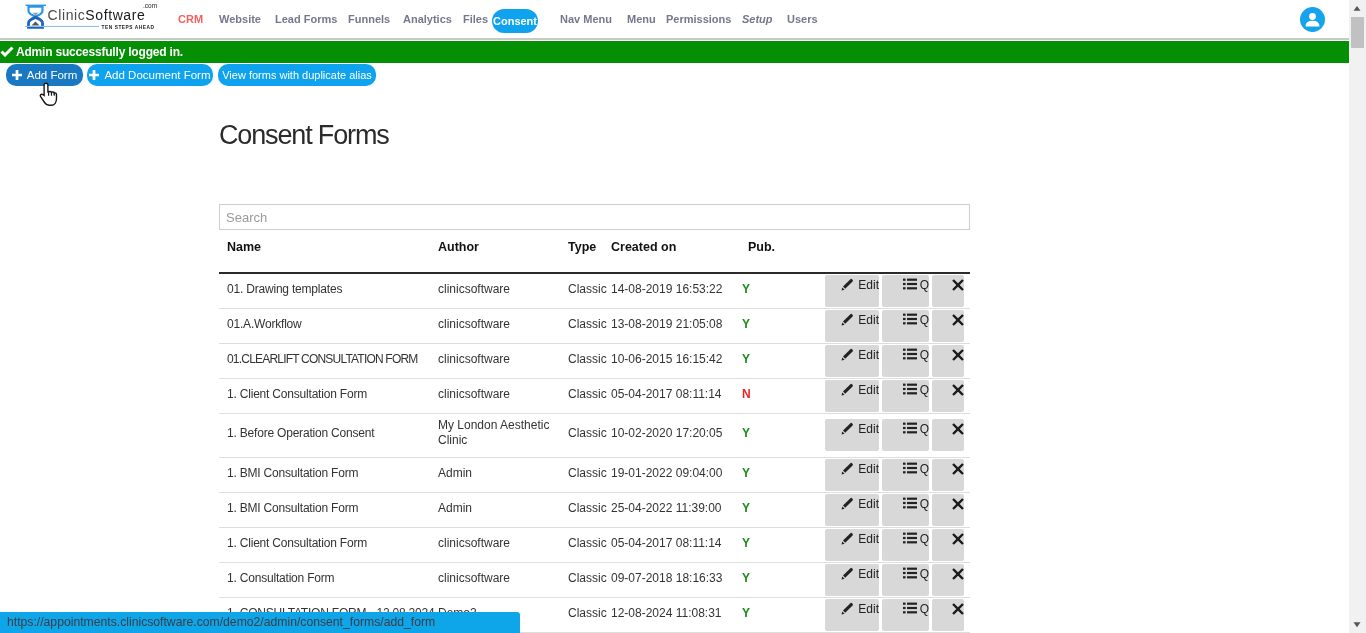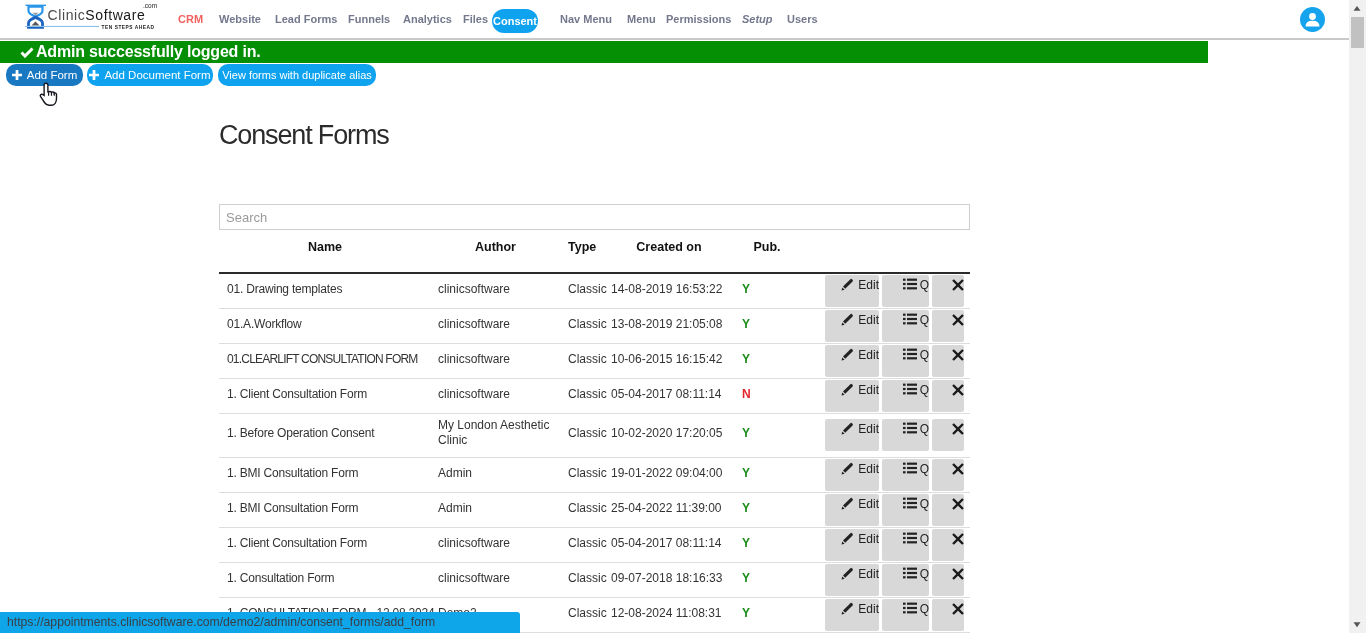--- a/index.html
+++ b/index.html
@@ -15,23 +15,23 @@
   font-size:11px; font-weight:bold; color:#74788d; letter-spacing:0; }
 .nav-crm { color:#f0625f; }
 .nav-pill { background:#0ea2ef; color:#fff; border-radius:12px;
   height:24px; line-height:24px; top:9px; width:46px; text-align:center; }
 #account { position:absolute; top:6px; right:47px; text-align:center;
   font-size:12.5px; color:#54555a; line-height:15px; }
 #avatar { position:absolute; top:7px; left:1300px; width:25px; height:25px;
   border-radius:50%; background:#16a3ee; }
 
 
-#greenbar { position:absolute; top:41px; left:0; width:1208px; height:22px;
-  background:#058f05; color:#fff; font-size:16px; font-weight:bold;
-  line-height:22px; padding-left:20px; letter-spacing:-0.2px; }
+#greenbar { position:absolute; top:41px; left:0; width:1349px; height:22px;
+  background:#058f05; color:#fff; font-size:12px; font-weight:bold;
+  line-height:22px; padding-left:0; letter-spacing:-0.2px; }
 
 
 .topbtn { position:absolute; top:64px; height:22px; border:none;
   color:#fff; font-size:11.5px; border-radius:10px;
   font-family:"Liberation Sans", sans-serif; text-align:center; line-height:22px; }
 #btn1 { left:6px;  width:77px;  background:#1878c2; }
 #btn2 { left:87px; width:126px; background:#0ea2ef; }
 #btn3 { left:218px; width:158px; background:#0ea2ef; font-size:11px; }
 
 
@@ -40,21 +40,21 @@
 
 
 #search { position:absolute; left:219px; top:204px; width:751px; height:26px;
   border:1px solid #cfcfcf; font-size:13px; padding-left:6px; color:#999;
   font-family:"Liberation Sans", sans-serif; outline:none; }
 #search::placeholder { color:#9a9a9a; opacity:1; }
 
 
 #tbl { position:absolute; left:219px; top:240px; width:751px;
   border-collapse:collapse; font-size:12px;  color:#333; table-layout:fixed; }
-#tbl th { text-align:center; font-size:12.5px; color:#111; font-weight:bold;
+#tbl th { text-align:left; font-size:12.5px; color:#111; font-weight:bold;
   padding:0 7px 18px 8px; border-bottom:2px solid #2b2b2b; height:25px; vertical-align:middle; }
 #tbl td { padding:0 0 4px 8px; border-bottom:1px solid #ddd; vertical-align:middle;
   height:35px; white-space:nowrap; }
 #tbl tr.tall td { height:44px; }
 td.wrapok { white-space:normal !important; line-height:15px; }
 .pub-y { color:#1a8c1a; font-weight:bold; }
 .pub-n { color:#e3242b; font-weight:bold; }
 .acts { text-align:right; white-space:nowrap; padding:0 6px 0 0 !important; }
 #tbl td:first-child { letter-spacing:-0.2px; }
 .gbtn { display:inline-block; vertical-align:middle; height:32px; background:#d8d8d8;

